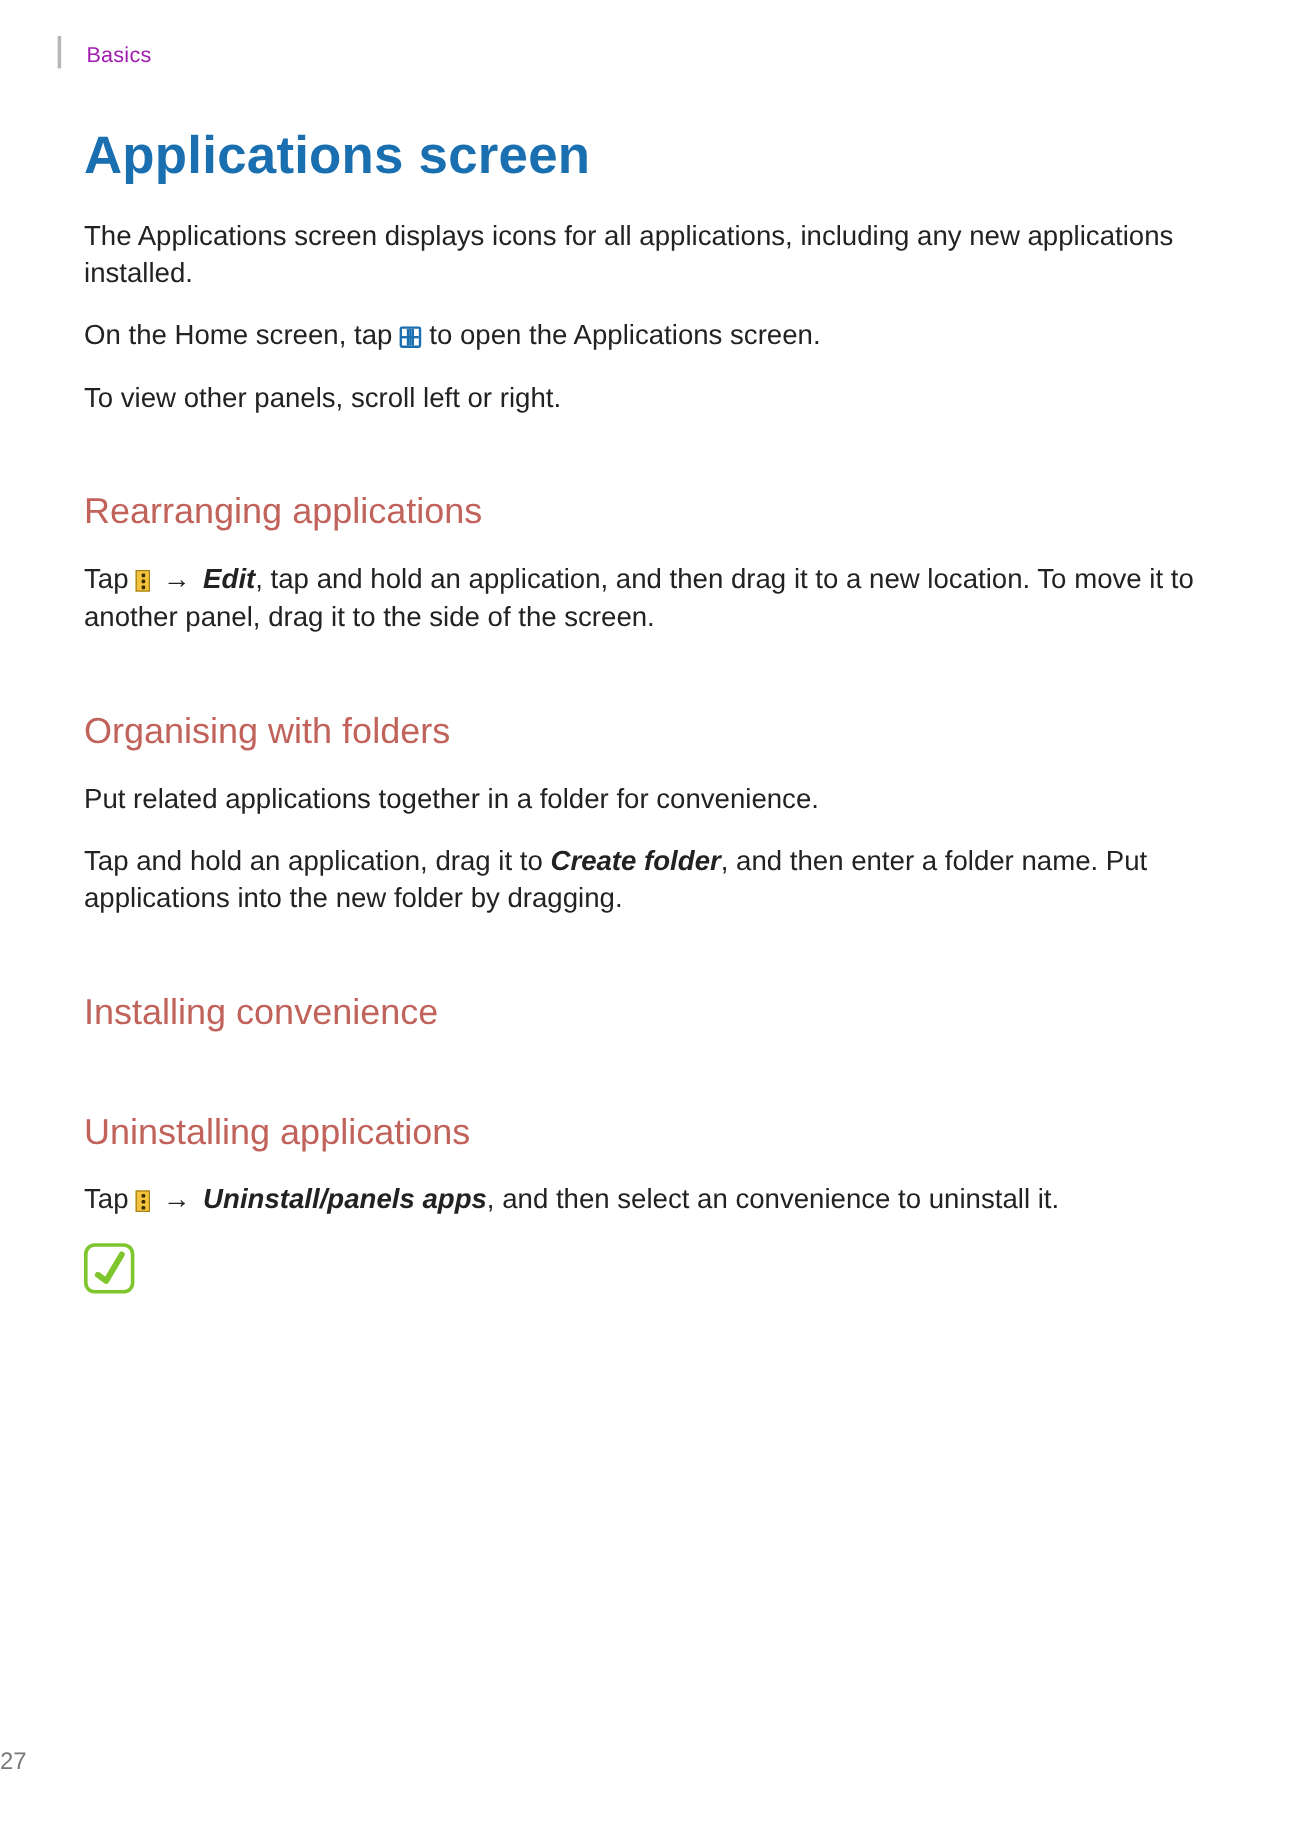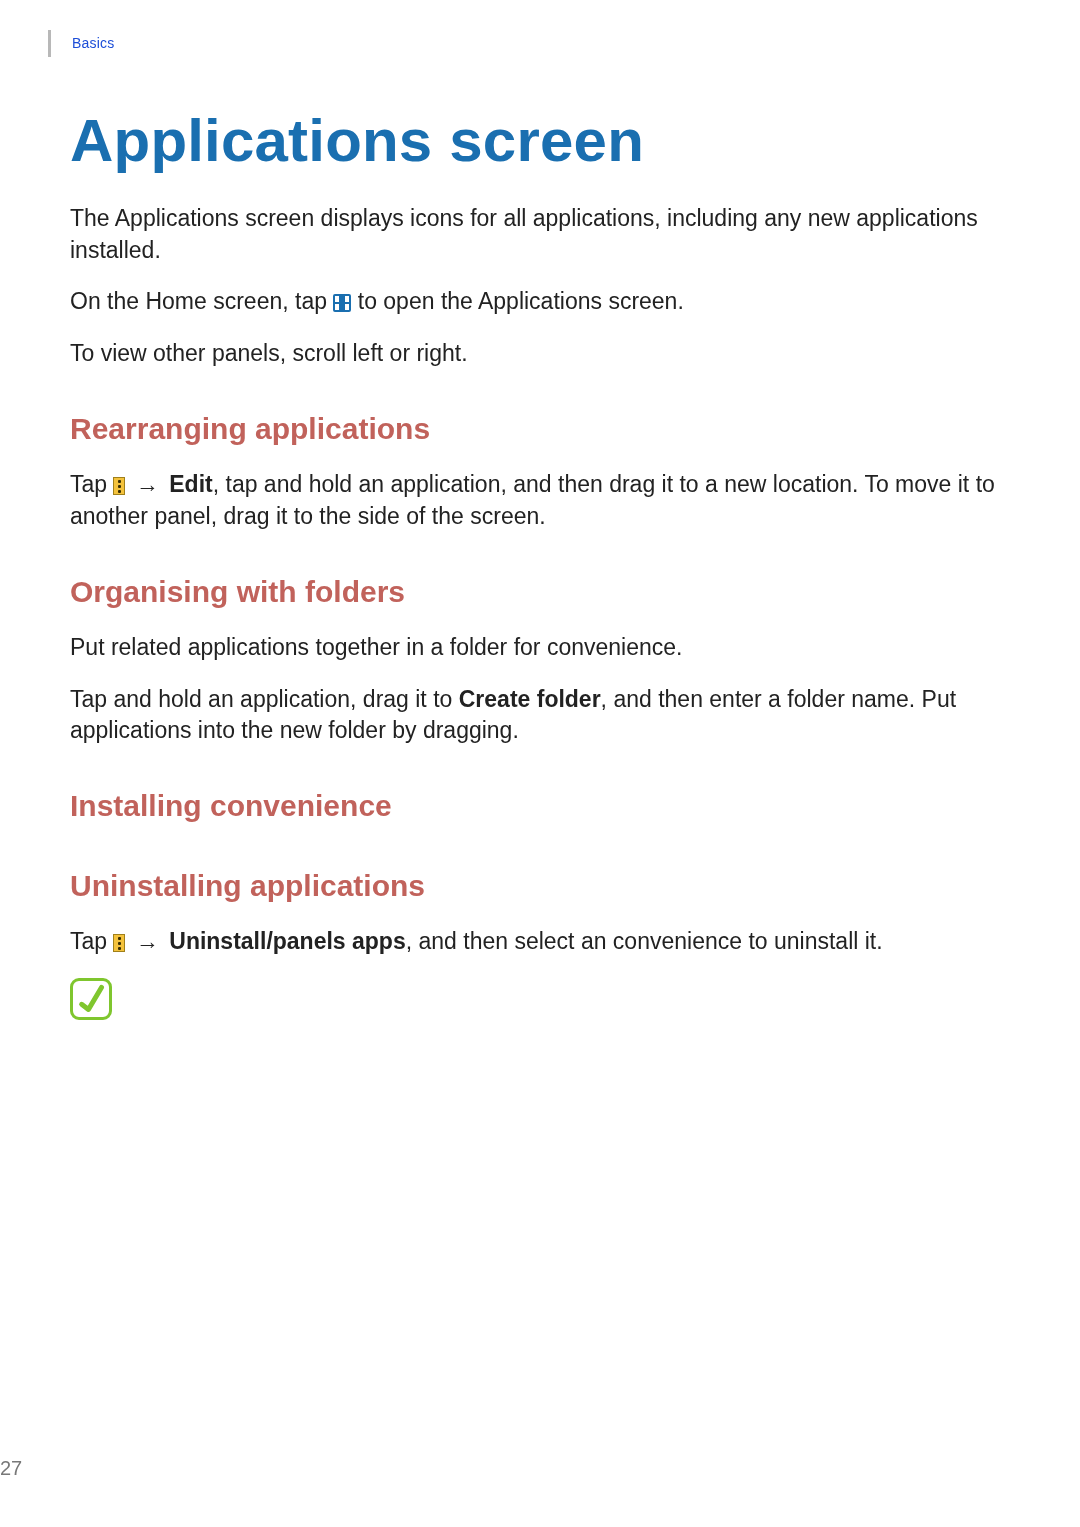--- a/index.html
+++ b/index.html
@@ -21,45 +21,45 @@
     top: 30px;
     left: 48px;
     width: 3px;
     height: 27px;
     background: #b8b8b8;
   }
   .header-label {
     position: absolute;
     top: 34px;
     left: 72px;
-    color: #1d4ed8;
-    font-size: 14px;
+    color: #a21caf;
+    font-size: 18px;
     letter-spacing: 0.2px;
   }
   .content {
     padding-top: 62px;
   }
   h1.title {
     color: #1a6fb0;
     font-weight: 700;
-    font-size: 60px;
+    font-size: 44px;
     margin-bottom: 18px;
     letter-spacing: 0.2px;
   }
   p.body {
     margin-bottom: 10px;
     font-size: 23px;
     color: #222;
     margin-top: 20px;
   }
   h2.sub {
     color: #c1625b;
-    font-weight: 700;
+    font-weight: 400;
     font-size: 30px;
-    margin-top: 38px;
+    margin-top: 58px;
     margin-bottom: 12px;
   }
   .inline-icon {
     display: inline-block;
     vertical-align: -3px;
   }
   .grid-icon {
     width: 18px; height: 18px;
     border: 2px solid #1a6fb0;
     border-radius: 2px;
@@ -80,21 +80,21 @@
   .dots-icon::before {
     content: "";
     position: absolute;
     left: 4px; top: 2px;
     width: 3px; height: 3px;
     background: #3a2e00;
     box-shadow: 0 5px 0 #3a2e00, 0 10px 0 #3a2e00;
     border-radius: 1px;
   }
   .arrow { padding: 0 4px; }
-  .bold { font-weight: 700; }
+  .bold { font-weight: 700; font-style: italic; }
   .note-row {
     display: flex;
     align-items: center;
     gap: 22px;
     margin-top: 20px;
   }
   .note-icon {
     width: 42px; height: 42px;
     border: 3px solid #7fc62e;
     border-radius: 9px;

